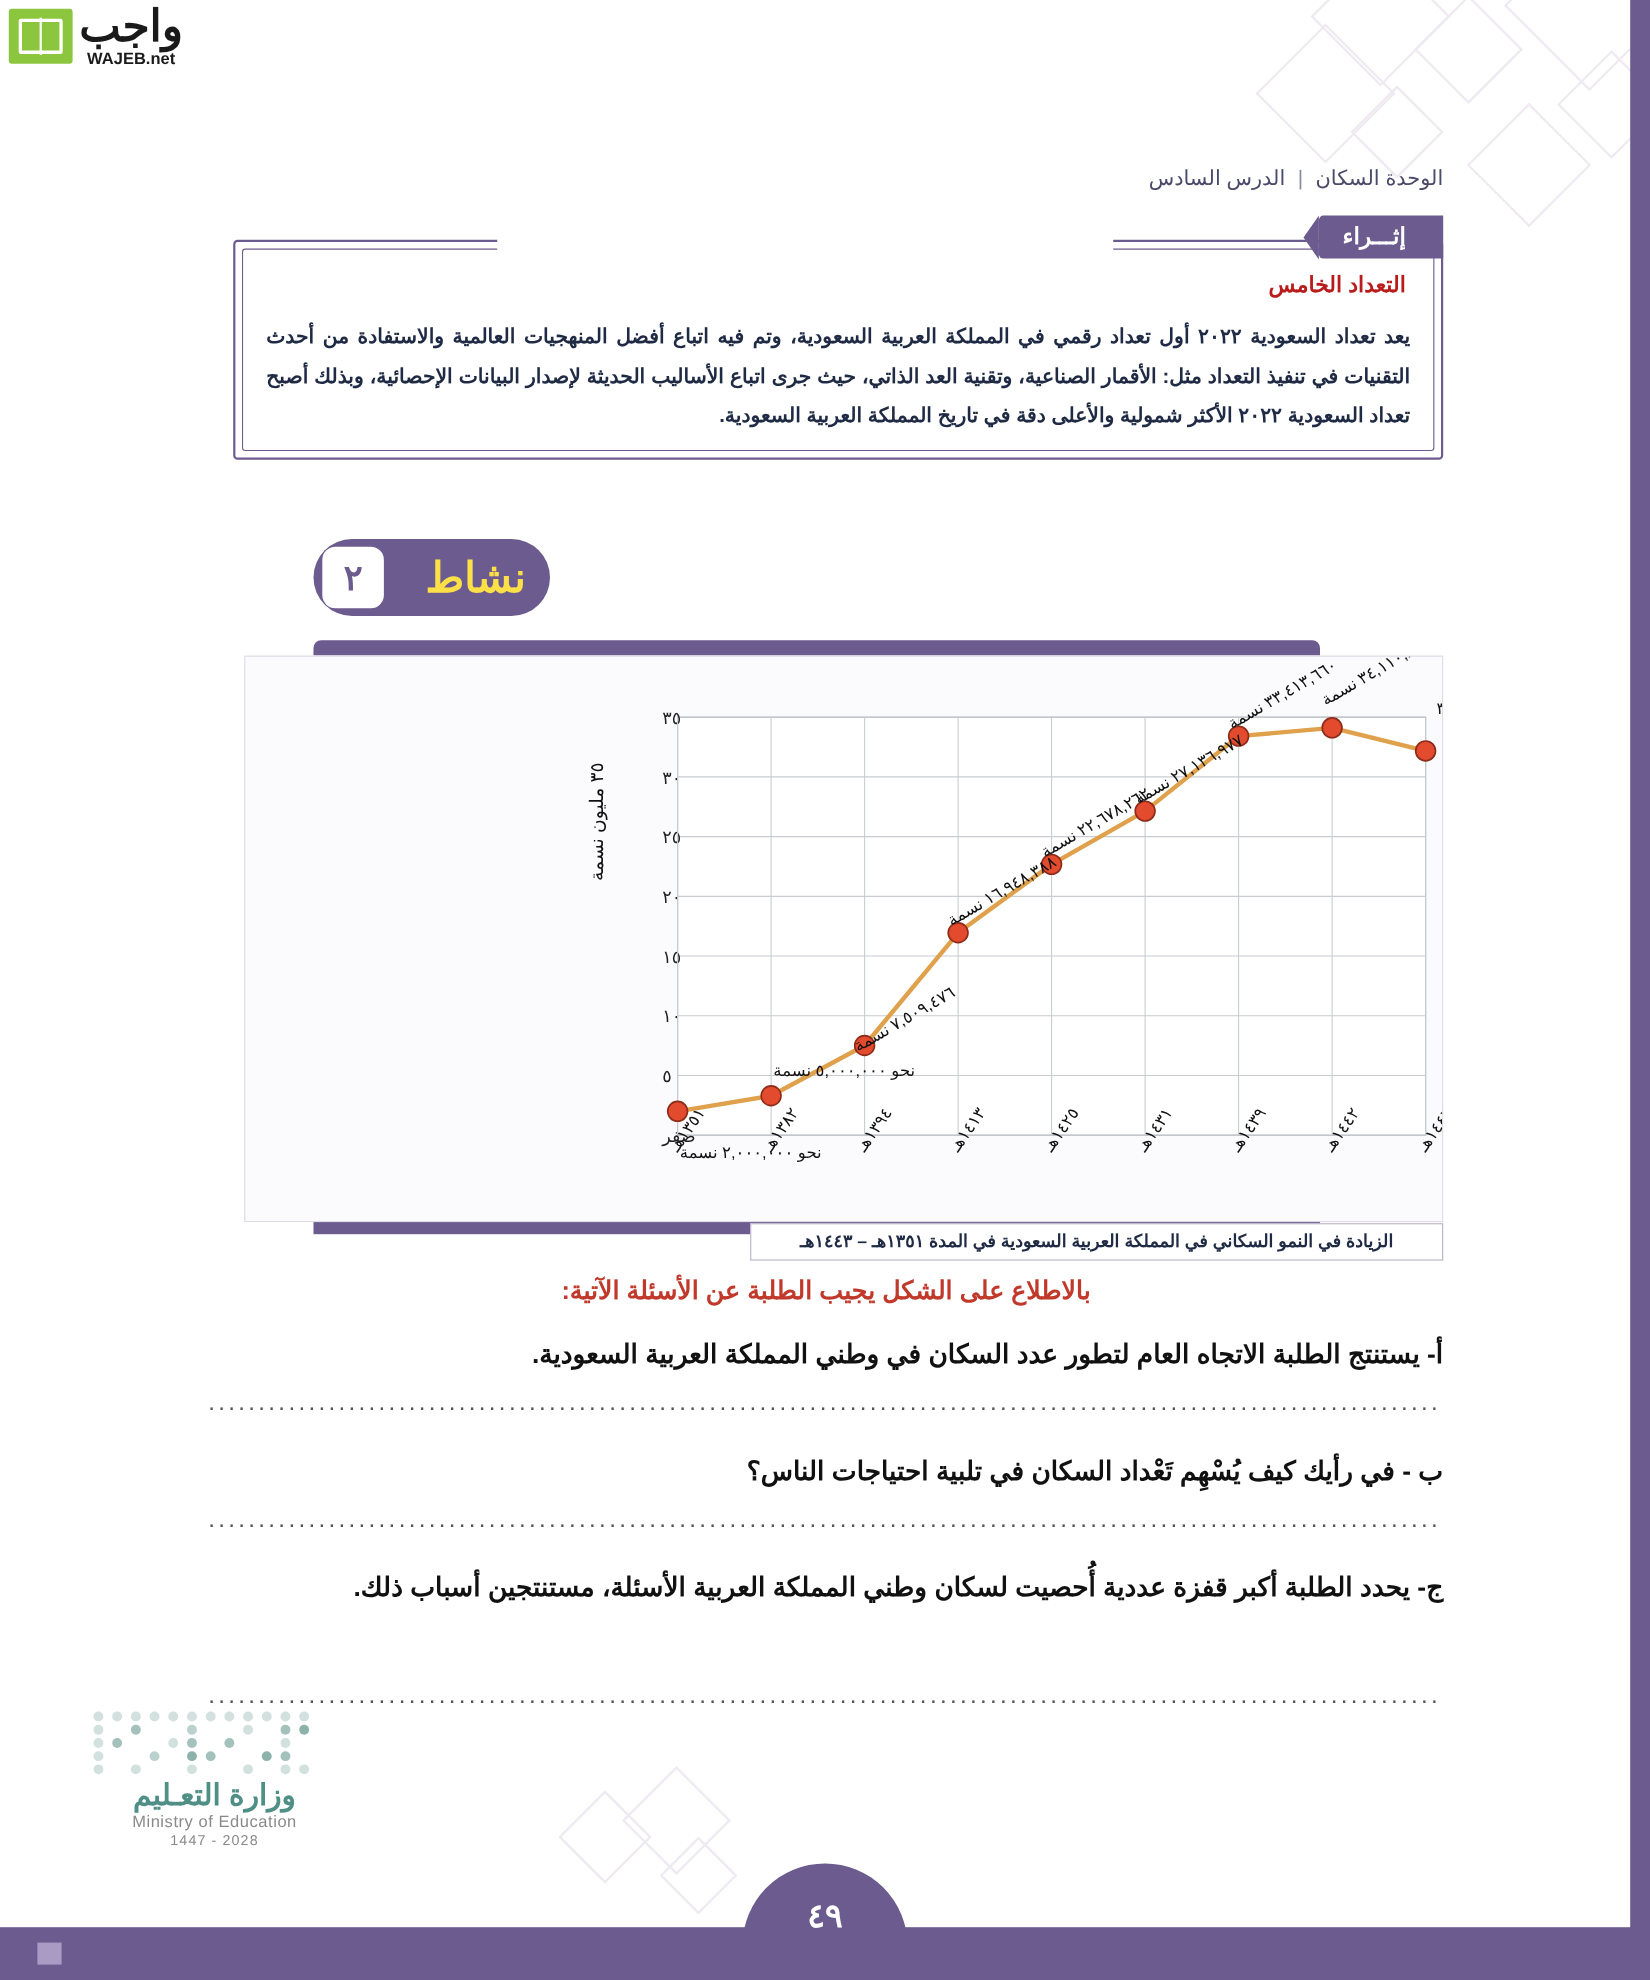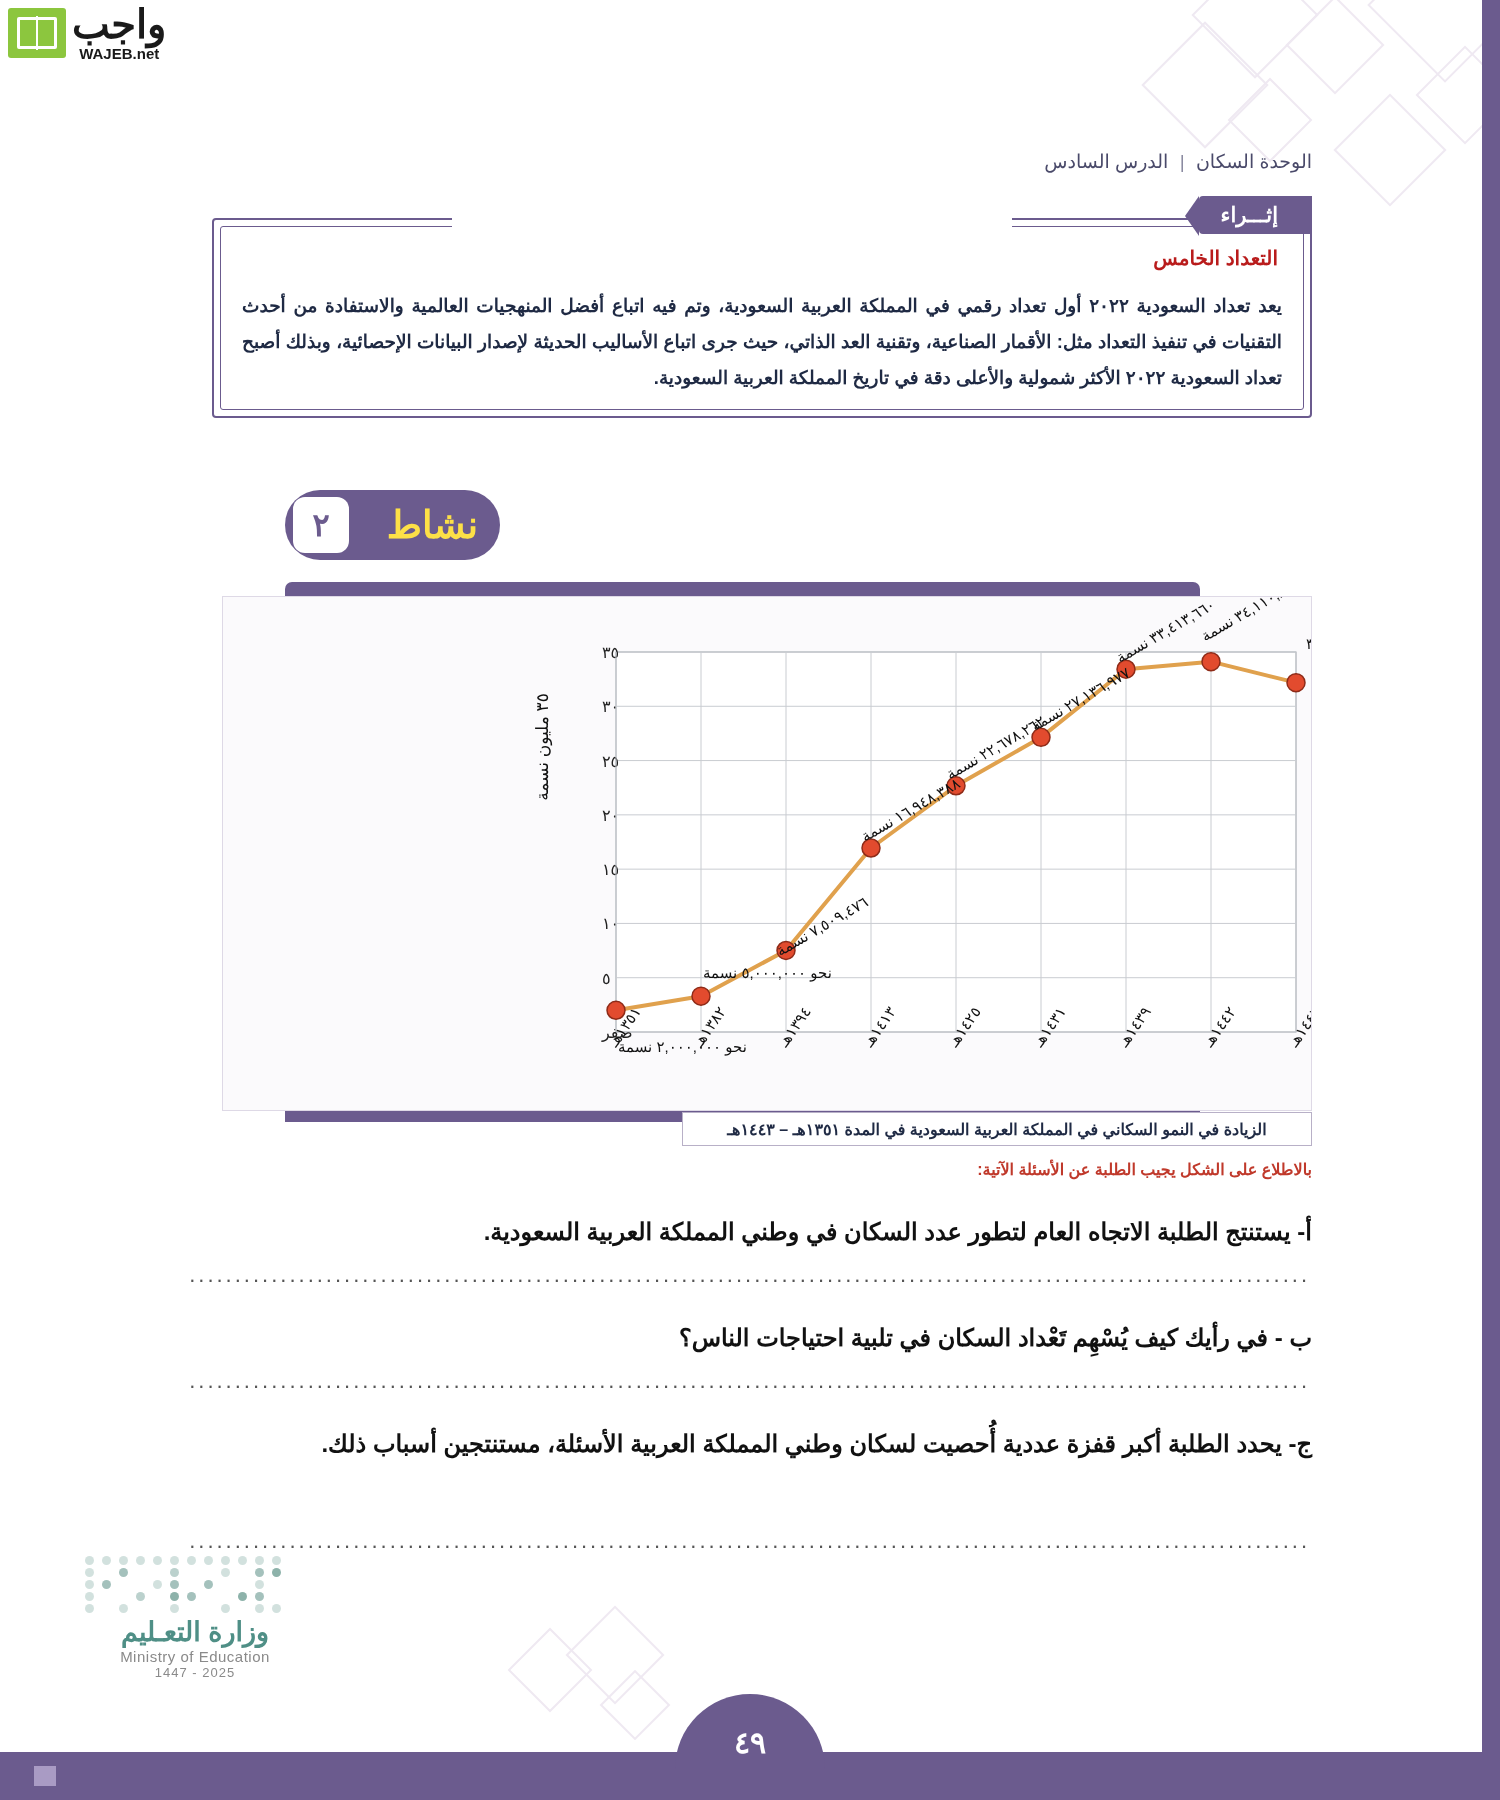--- a/index.html
+++ b/index.html
@@ -166,22 +166,22 @@
     background:#fff; transform:translateX(-50%);
   }
   .wm-center-book:after{
     content:""; position:absolute; left:14px; top:13px; width:68px; height:56px;
     border:4px solid #fff; border-radius:3px;
   }
 
   
   .q-head {
     position:absolute; top:1160px; right:188px; left:190px;
-    text-align:right; direction:rtl;
-    color:#c0392b; font-size:16px; font-weight:bold;
+    text-align:center; direction:rtl;
+    color:#c0392b; font-size:23px; font-weight:bold;
   }
   .q {
     position:absolute; right:188px; left:190px;
     direction:rtl; text-align:justify;
     font-size:24px; font-weight:bold; color:#111; line-height:1.7;
   }
   .dots {
     position:absolute; right:190px; left:190px;
     font-size:22px; color:#555; direction:rtl; letter-spacing:3px;
     overflow:hidden; white-space:nowrap;
@@ -376,17 +376,17 @@
         <i style="left: 175px; top: 38px; opacity: 0.71;"></i>
         <i style="left: 5px; top: 50px; opacity: 0.35;"></i>
         <i style="left: 39px; top: 50px; opacity: 0.35;"></i>
         <i style="left: 90px; top: 50px; opacity: 0.35;"></i>
         <i style="left: 141px; top: 50px; opacity: 0.35;"></i>
         <i style="left: 175px; top: 50px; opacity: 0.35;"></i>
         <i style="left: 192px; top: 50px; opacity: 0.35;"></i>
       </div>
     <div class="ar">وزارة التعـليم</div>
     <div class="en">Ministry of Education</div>
-    <div class="yr">2025 - 1447</div>
+    <div class="yr">2028 - 1447</div>
   </div>
 
   <div class="pagenum">٤٩</div>
 </div>
 
 </body></html>

